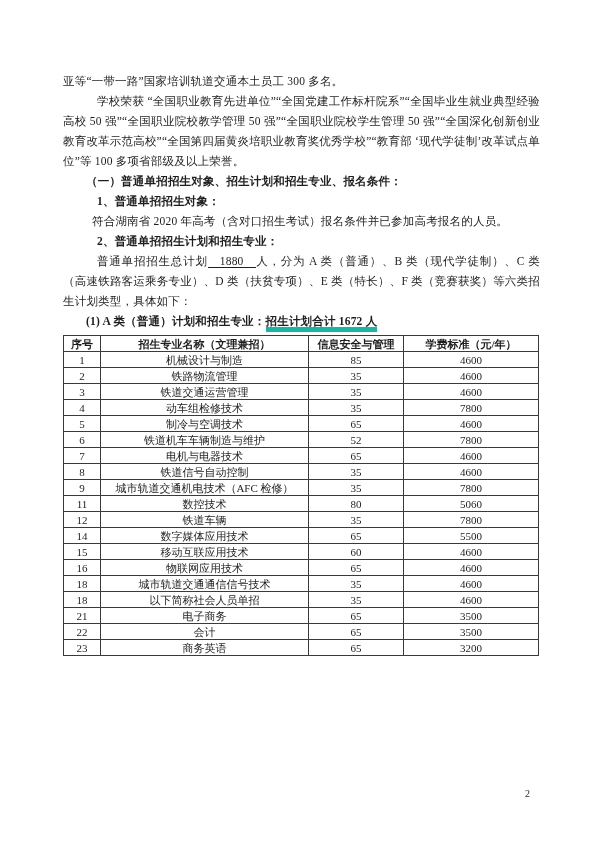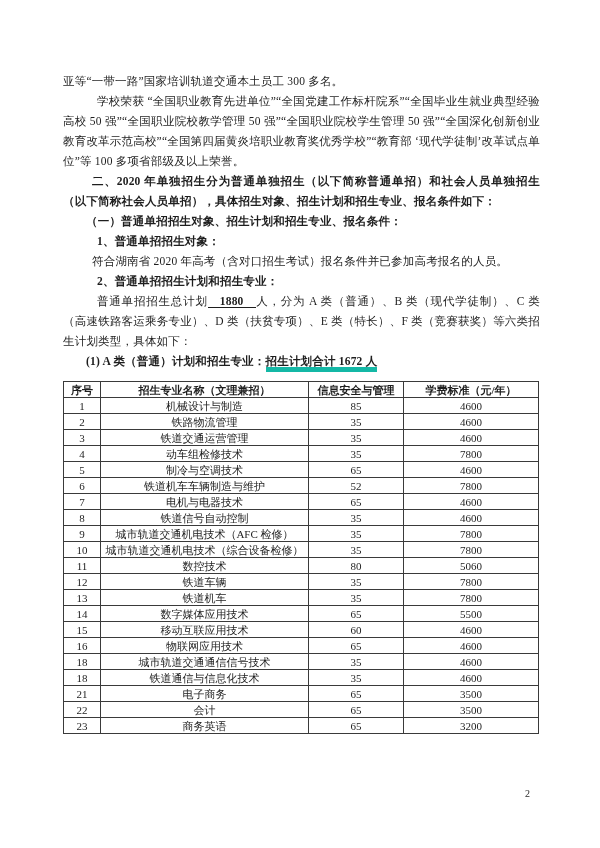--- a/index.html
+++ b/index.html
@@ -30,30 +30,29 @@
     letter-spacing: 0.2px;
     word-break: break-all;
   }
   .indent-lg { text-indent: 34px; }
   .indent-md { text-indent: 29px; }
   .indent-sm { text-indent: 23px; }
   .bold { font-weight: bold; }
   .uline {
     border-bottom: 1px solid #1e1e1e;
     padding: 0 12px;
-    font-weight: bold;
   }
   .uline-tight {
     border-bottom: 5px solid #14b8a6;
   }
   table.plan-table {
     border-collapse: collapse;
     table-layout: fixed;
     width: 475px;
-    margin-top: 10px;
+    margin-top: 4px;
   }
   table.plan-table th, table.plan-table td {
     border: 1px solid #3a3a3a;
     font-size: 11px;
     text-align: center;
     vertical-align: middle;
     padding: 0 2px;
     height: 16px;
     line-height: 14px;
     white-space: nowrap;
@@ -74,21 +73,20 @@
 </head>
 <body>
 
 <div class="page">
   <div class="content">
 
     <p class="para">亚等“一带一路”国家培训轨道交通本土员工 300 多名。</p>
 
     <p class="para indent-lg">学校荣获 “全国职业教育先进单位”“全国党建工作标杆院系”“全国毕业生就业典型经验高校 50 强”“全国职业院校教学管理 50 强”“全国职业院校学生管理 50 强”“全国深化创新创业教育改革示范高校”“全国第四届黄炎培职业教育奖优秀学校”“教育部 ‘现代学徒制’改革试点单位”等 100 多项省部级及以上荣誉。</p>
 
-    <p class="para indent-md bold">二、2020 年单独招生分为普通单独招生（以下简称普通单招）和社会人员单独招生（以下简称社会人员单招），具体招生对象、招生计划和招生专业、报名条件如下：</p>
 
     <p class="para indent-sm bold">（一）普通单招招生对象、招生计划和招生专业、报名条件：</p>
 
     <p class="para indent-lg bold">1、普通单招招生对象：</p>
 
     <p class="para indent-md">符合湖南省 2020 年高考（含对口招生考试）报名条件并已参加高考报名的人员。</p>
 
     <p class="para indent-lg bold">2、普通单招招生计划和招生专业：</p>
 
     <p class="para indent-lg"><span>普通单招招生总计划</span><span class="uline">1880</span><span>人，分为 A 类（普通）、B 类（现代学徒制）、C 类（高速铁路客运乘务专业）、D 类（扶贫专项）、E 类（特长）、F 类（竞赛获奖）等六类招生计划类型，具体如下：</span></p>
@@ -159,44 +157,32 @@
             <td>35</td>
             <td>4600</td>
           </tr>
           <tr>
             <td>9</td>
             <td>城市轨道交通机电技术（AFC 检修）</td>
             <td>35</td>
             <td>7800</td>
           </tr>
           <tr>
-            <td>10</td>
-            <td>城市轨道交通机电技术（综合设备检修）</td>
-            <td>35</td>
-            <td>7800</td>
-          </tr>
-          <tr>
             <td>11</td>
             <td>数控技术</td>
             <td>80</td>
             <td>5060</td>
           </tr>
           <tr>
             <td>12</td>
             <td>铁道车辆</td>
             <td>35</td>
             <td>7800</td>
           </tr>
           <tr>
-            <td>13</td>
-            <td>铁道机车</td>
-            <td>35</td>
-            <td>7800</td>
-          </tr>
-          <tr>
             <td>14</td>
             <td>数字媒体应用技术</td>
             <td>65</td>
             <td>5500</td>
           </tr>
           <tr>
             <td>15</td>
             <td>移动互联应用技术</td>
             <td>60</td>
             <td>4600</td>
@@ -208,21 +194,21 @@
             <td>4600</td>
           </tr>
           <tr>
             <td>18</td>
             <td>城市轨道交通通信信号技术</td>
             <td>35</td>
             <td>4600</td>
           </tr>
           <tr>
             <td>18</td>
-            <td>铁道通信与信息化技术</td>
+            <td>以下简称社会人员单招</td>
             <td>35</td>
             <td>4600</td>
           </tr>
           <tr>
             <td>21</td>
             <td>电子商务</td>
             <td>65</td>
             <td>3500</td>
           </tr>
           <tr>

